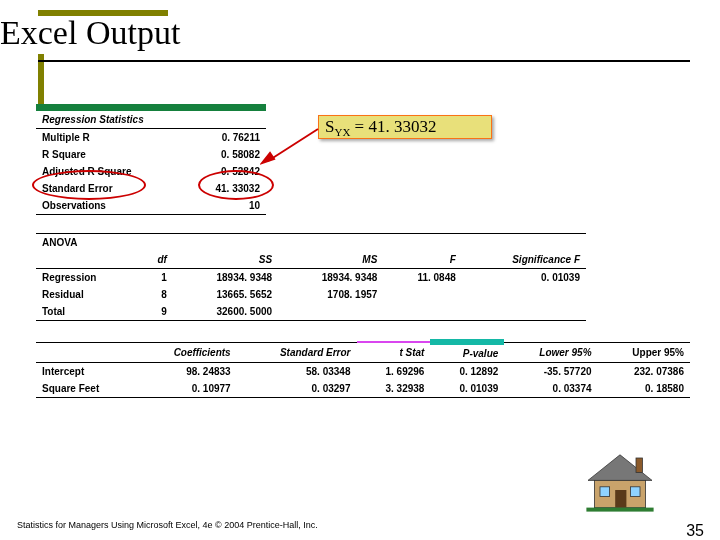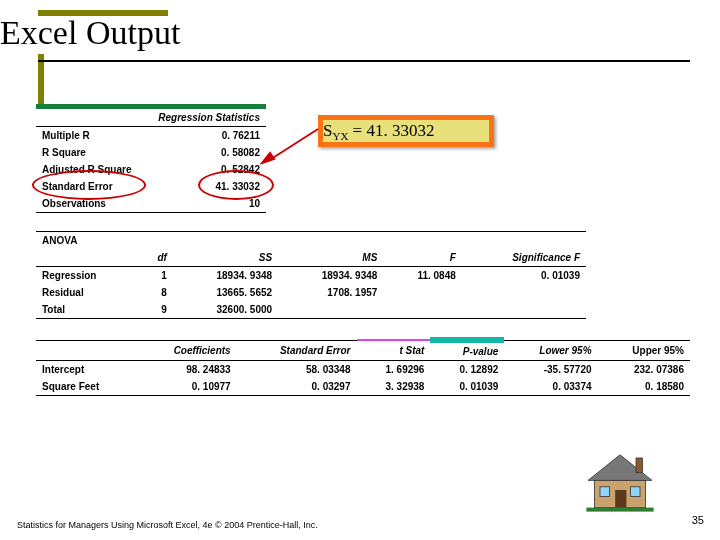--- a/index.html
+++ b/index.html
@@ -7,42 +7,43 @@
   .accent.top{left:38px;top:10px;width:130px;height:6px}
   .accent.side{left:38px;top:54px;width:6px;height:54px}
   .title-wrap{position:absolute;left:0;top:14px;width:720px;text-align:left}
   .title{font-size:34px;font-family:"Times New Roman",serif}
   .title-rule{position:absolute;left:38px;top:60px;right:30px;height:2px;background:#000}
 
   .tables{position:absolute;left:36px;top:104px;width:654px;font-size:10px;font-weight:bold}
   table{border-collapse:collapse}
   td,th{padding:3px 6px;white-space:nowrap}
   .hdr td,.hdr th{border-bottom:1px solid #000}
-  .top-th{border-top:5px solid #15803d;border-bottom:1px solid #000;font-style:italic;text-align:right}
+  .top-th{border-top:7px solid #15803d;border-bottom:1px solid #000;font-style:italic;text-align:left}
   .row-line td{border-bottom:1px solid #000}
   .num{text-align:right}
   .section-title td{font-style:italic}
 
   .eqbox{
     position:absolute;
     left:318px;top:115px;
     width:166px;height:22px;
     background:#e8e07a;
-    border:5px solid #f97316;
+    border:1px solid #f97316;
     font-family:"Times New Roman",serif;
     font-size:17px;
     line-height:22px;
+    padding-left:6px;
     box-shadow:2px 2px 3px rgba(0,0,0,.35);
   }
   .eqbox sub{font-size:11px}
   .el{position:absolute;border:2px solid #c00;border-radius:50%}
   .arrow{position:absolute;stroke:#c00;stroke-width:2;fill:#c00}
 
   .footer{position:absolute;left:17px;bottom:10px;font-size:9px}
-  .pagenum{position:absolute;right:16px;bottom:14px;font-size:11px;color:#000}
+  .pagenum{position:absolute;right:16px;bottom:0;font-size:16px;color:#000}
   .house{position:absolute;right:60px;bottom:26px;width:80px;height:64px}
 </style>
 </head>
 <body>
 
 <div class="accent top"></div>
 <div class="accent side"></div>
 <div class="title-wrap">
   <span class="title">Excel Output</span>
 </div>

